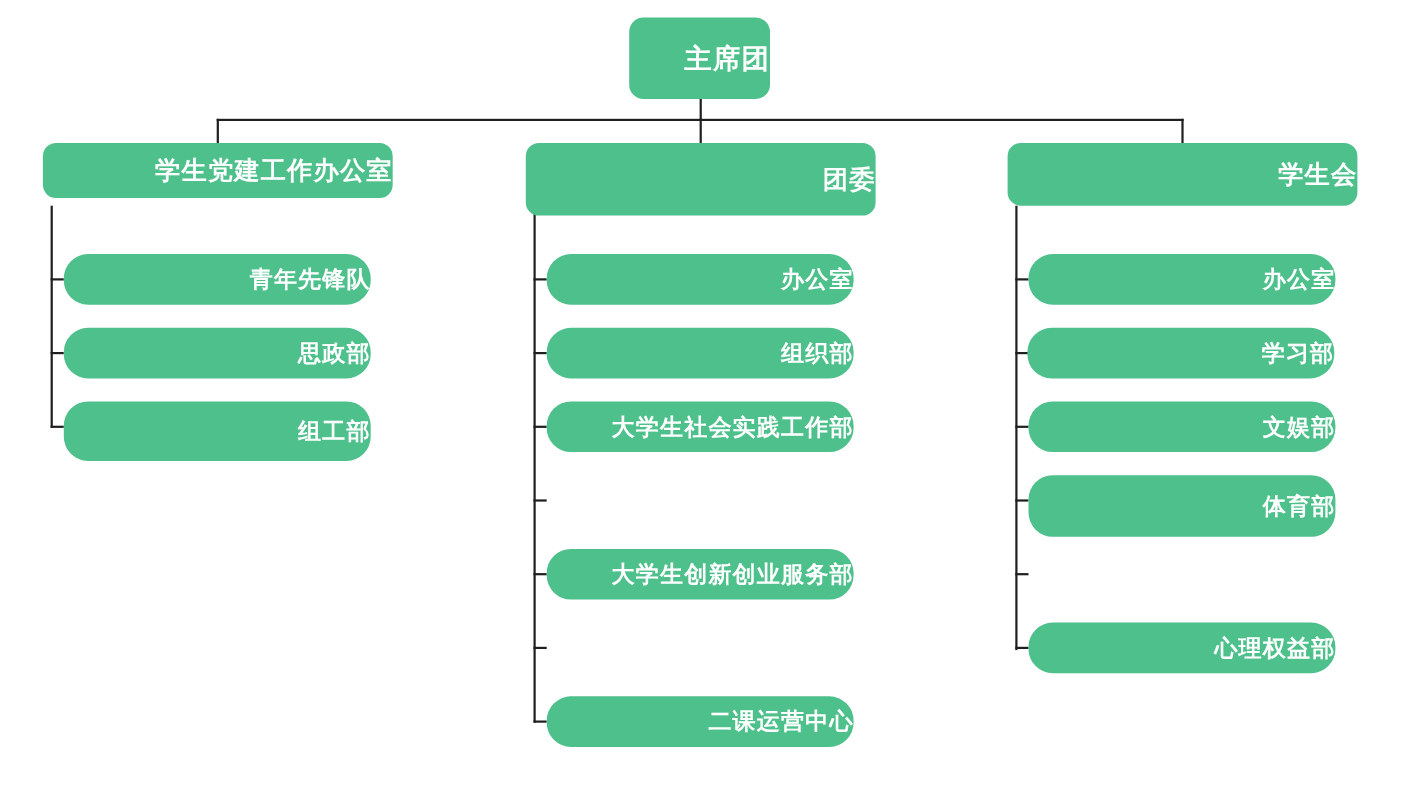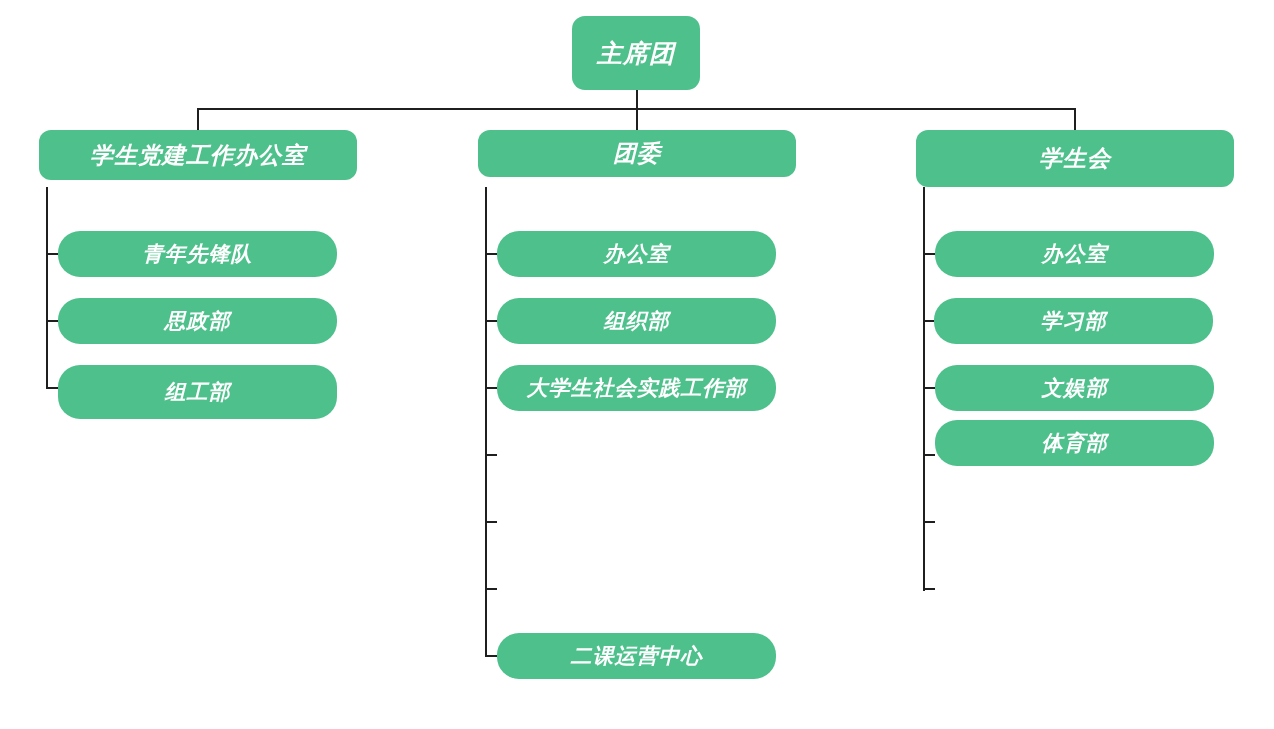--- a/index.html
+++ b/index.html
@@ -16,27 +16,26 @@
   }
   .canvas{
     position:relative;
     width:1274px;height:729px;
     background:var(--canvas-background);
   }
   .node{
     position:absolute;
     background:var(--node-fill);
     color:var(--node-text);
-    display:flex;align-items:center;justify-content:center;
+    display:flex;align-items:center;justify-content:flex-end;
     font-weight:700;
     letter-spacing:1px;
     text-align:center;
     white-space:nowrap;
     cursor:default;
-    font-style:italic;
   }
   .node.root{
     border-radius:13px;
     font-size:25px;
   }
   .node.branch{
     border-radius:12px;
     font-size:23px;
   }
   .node.leaf{
@@ -82,21 +81,21 @@
   <div class="line" style="left:923px;top:521px;width:12px;height:2px"></div>
   <div class="line" style="left:923px;top:588px;width:12px;height:2px"></div>
 
   <div class="node root" style="left:572px;top:16px;width:128px;height:74px">
     <span>主席团</span>
   </div>
 
   <div class="node branch" style="left:39px;top:130px;width:318px;height:50px">
     <span>学生党建工作办公室</span>
   </div>
-  <div class="node branch" style="left:478px;top:130px;width:318px;height:47px">
+  <div class="node branch" style="left:478px;top:130px;width:318px;height:66px">
     <span>团委</span>
   </div>
   <div class="node branch" style="left:916px;top:130px;width:318px;height:57px">
     <span>学生会</span>
   </div>
 
   <div class="node leaf" style="left:58px;top:231px;width:279px;height:46px">
     <span>青年先锋队</span>
   </div>
   <div class="node leaf" style="left:58px;top:298px;width:279px;height:46px">
@@ -108,30 +107,36 @@
 
   <div class="node leaf" style="left:497px;top:231px;width:279px;height:46px">
     <span>办公室</span>
   </div>
   <div class="node leaf" style="left:497px;top:298px;width:279px;height:46px">
     <span>组织部</span>
   </div>
   <div class="node leaf" style="left:497px;top:365px;width:279px;height:46px">
     <span>大学生社会实践工作部</span>
   </div>
+  <div class="node leaf" style="left:497px;top:499px;width:279px;height:46px">
+    <span>大学生创新创业服务部</span>
+  </div>
   <div class="node leaf" style="left:497px;top:633px;width:279px;height:46px">
     <span>二课运营中心</span>
   </div>
 
   <div class="node leaf" style="left:935px;top:231px;width:279px;height:46px">
     <span>办公室</span>
   </div>
   <div class="node leaf" style="left:934px;top:298px;width:279px;height:46px">
     <span>学习部</span>
   </div>
   <div class="node leaf" style="left:935px;top:365px;width:279px;height:46px">
     <span>文娱部</span>
   </div>
-  <div class="node leaf" style="left:935px;top:420px;width:279px;height:46px">
+  <div class="node leaf" style="left:935px;top:432px;width:279px;height:56px">
     <span>体育部</span>
+  </div>
+  <div class="node leaf" style="left:935px;top:566px;width:279px;height:46px">
+    <span>心理权益部</span>
   </div>
 
 </div>
 
 </body></html>

